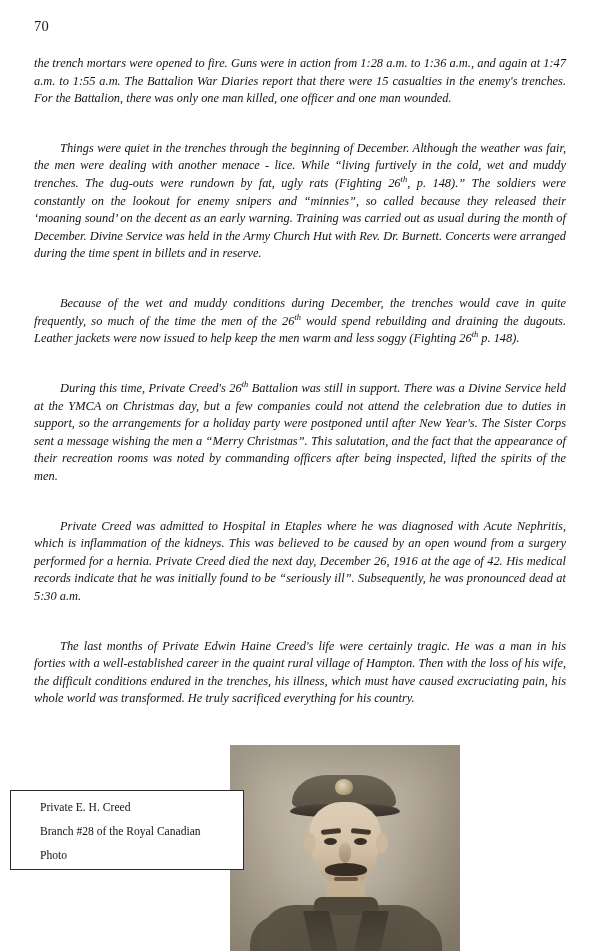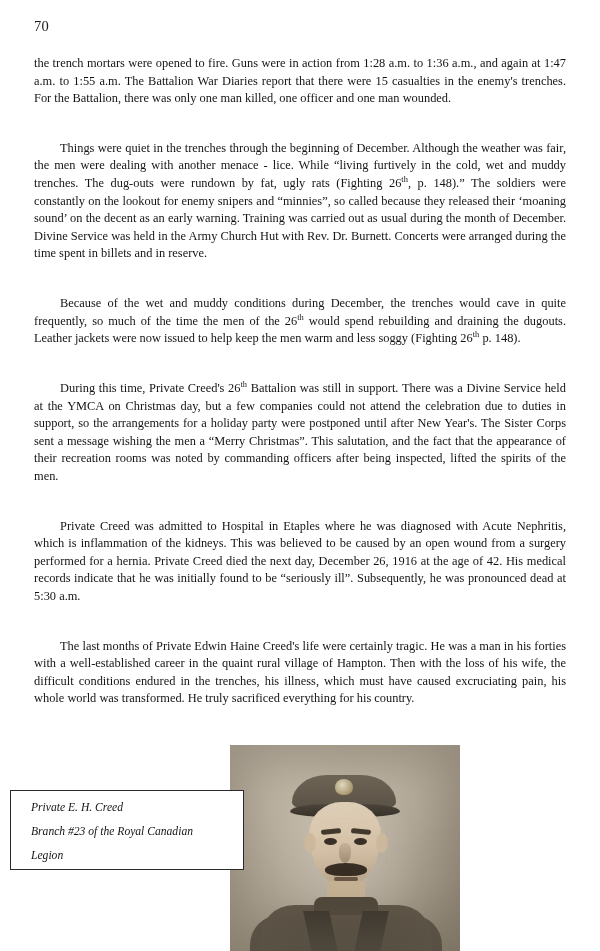--- a/index.html
+++ b/index.html
@@ -30,20 +30,21 @@
     letter-spacing: 0.3px;
   }
   .body-text {
     font-size: 12.4px;
     line-height: 1.42;
     text-align: justify;
     color: #141414;
   }
   .body-text p {
     margin: 0 0 10.5px 0;
+    font-style: italic;
   }
   .body-text p.indent {
     text-indent: 26px;
     margin-top: 32px;
   }
   sup {
     font-size: 0.68em;
     vertical-align: super;
     line-height: 0;
   }
@@ -219,22 +220,21 @@
     height: 80px;
     border: 1px solid #2b2b2b;
     background: #ffffff;
     box-sizing: border-box;
     padding: 9px 10px 0 12px;
     font-size: 11.6px;
     line-height: 1.45;
     color: #141414;
   }
   .caption-box p {
-    margin: 0 0 7px 8px;
-    font-style: italic;
+    margin: 0 0 7px 17px;
   }
 </style>
 </head>
 <body>
 
 <div class="page">
 
   <div class="page-number">70</div>
 
   <div class="body-text">
@@ -269,17 +269,17 @@
         <div class="collar"></div>
         <div class="lapel-l"></div>
         <div class="lapel-r"></div>
       </div>
       <div class="vignette"></div>
     </div>
   </div>
 
   <div class="caption-box">
     <p>Private E. H. Creed</p>
-    <p>Branch #23 of the Royal Canadian</p>
-    <p>Legion</p>
+    <p>Branch #28 of the Royal Canadian</p>
+    <p>Photo</p>
   </div>
 
 </div>
 
 </body></html>

